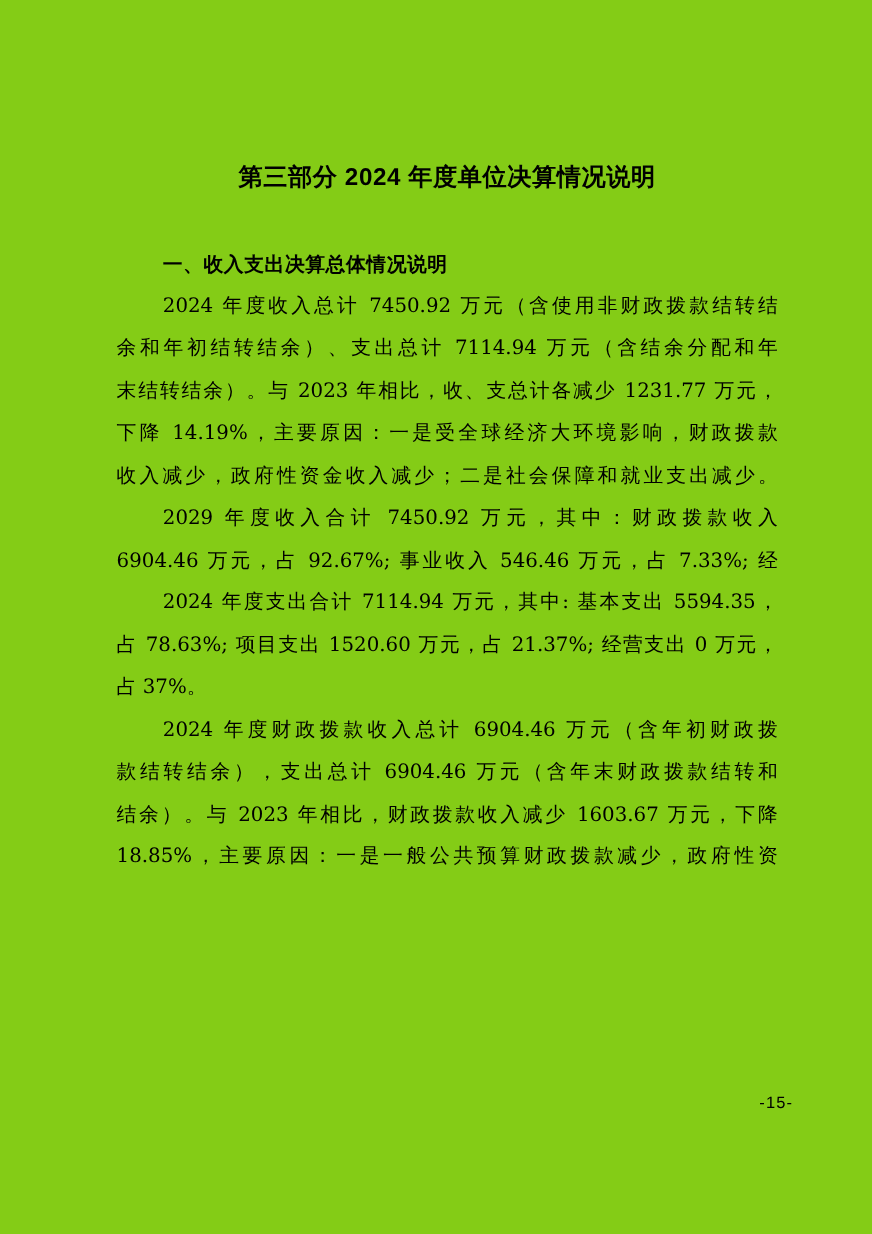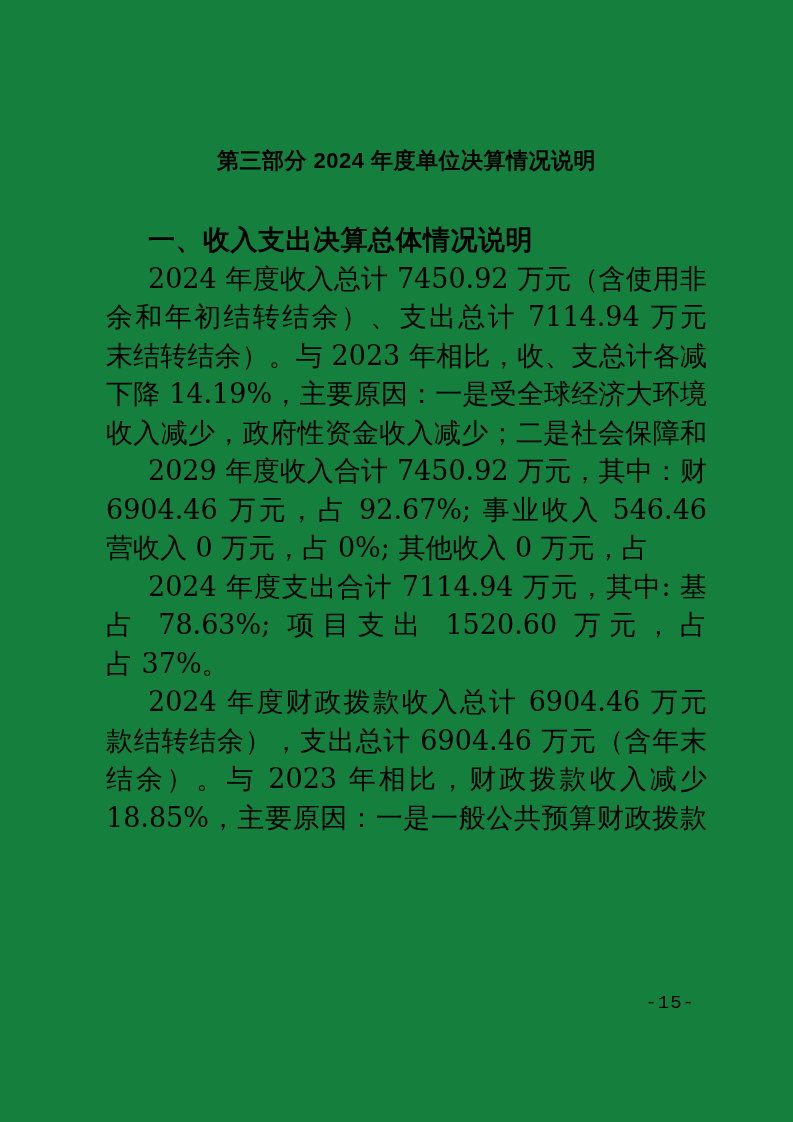--- a/index.html
+++ b/index.html
@@ -2,21 +2,21 @@
 <html lang="zh"><head>
 <meta charset="utf-8">
 <style>
   * { margin: 0; padding: 0; box-sizing: border-box; }
   html, body { background: #e8e8e8; }
   .page {
     position: relative;
     width: 793px;
     height: 1122px;
     margin: 0 auto;
-    background: #15803d;
+    background: #84cc16;
     color: #000000;
     font-family: "DejaVu Serif", "Liberation Serif", serif;
     overflow: hidden;
   }
   .doc-title {
     position: absolute;
     top: 147px;
     left: 106px;
     width: 601px;
     text-align: center;
@@ -29,21 +29,21 @@
   }
   .content {
     position: absolute;
     top: 221px;
     left: 106px;
     width: 601px;
   }
   .row {
     height: 38.5px;
     line-height: 38.5px;
-    font-size: 27px;
+    font-size: 18px;
     white-space: nowrap;
   }
   .row.heading {
     font-family: "Liberation Sans", "DejaVu Sans", sans-serif;
     font-weight: 700;
     padding-left: 42px;
     letter-spacing: 0.5px;
   }
   .row.line {
     text-align: left;
@@ -53,43 +53,42 @@
   .row.line.fill {
     text-align: justify;
     text-align-last: justify;
   }
   .row.line.indent {
     padding-left: 42px;
   }
   .page-number {
     position: absolute;
     top: 993px;
-    right: 98px;
-    font-size: 19px;
+    right: 72px;
+    font-size: 15px;
     line-height: 20px;
-    font-family: Liberation Mono, monospace;
+    font-family: Liberation Sans, sans-serif;
     letter-spacing: 1px;
   }
 </style>
 </head>
 <body>
 
 <div class="page">
   <div class="doc-title">第三部分 2024 年度单位决算情况说明</div>
 
   <div class="content">
       <div class="row heading">一、收入支出决算总体情况说明</div>
       <div class="row line fill indent">2024 年度收入总计 7450.92 万元（含使用非财政拨款结转结</div>
       <div class="row line fill">余和年初结转结余）、支出总计 7114.94 万元（含结余分配和年</div>
       <div class="row line fill">末结转结余）。与 2023 年相比，收、支总计各减少 1231.77 万元，</div>
       <div class="row line fill">下降 14.19%，主要原因：一是受全球经济大环境影响，财政拨款</div>
       <div class="row line fill">收入减少，政府性资金收入减少；二是社会保障和就业支出减少。</div>
       <div class="row line fill indent">2029 年度收入合计 7450.92 万元，其中：财政拨款收入</div>
       <div class="row line fill">6904.46 万元，占 92.67%; 事业收入 546.46 万元，占 7.33%; 经</div>
-      <div class="row line">营收入 0 万元，占 0%; 其他收入 0 万元，占 0%。</div>
       <div class="row line fill indent">2024 年度支出合计 7114.94 万元，其中: 基本支出 5594.35，</div>
       <div class="row line fill">占 78.63%; 项目支出 1520.60 万元，占 21.37%; 经营支出 0 万元，</div>
       <div class="row line">占 37%。</div>
       <div class="row line fill indent">2024 年度财政拨款收入总计 6904.46 万元（含年初财政拨</div>
       <div class="row line fill">款结转结余），支出总计 6904.46 万元（含年末财政拨款结转和</div>
       <div class="row line fill">结余）。与 2023 年相比，财政拨款收入减少 1603.67 万元，下降</div>
       <div class="row line fill">18.85%，主要原因：一是一般公共预算财政拨款减少，政府性资</div>
     </div>
 
   <div class="page-number">-15-</div>

